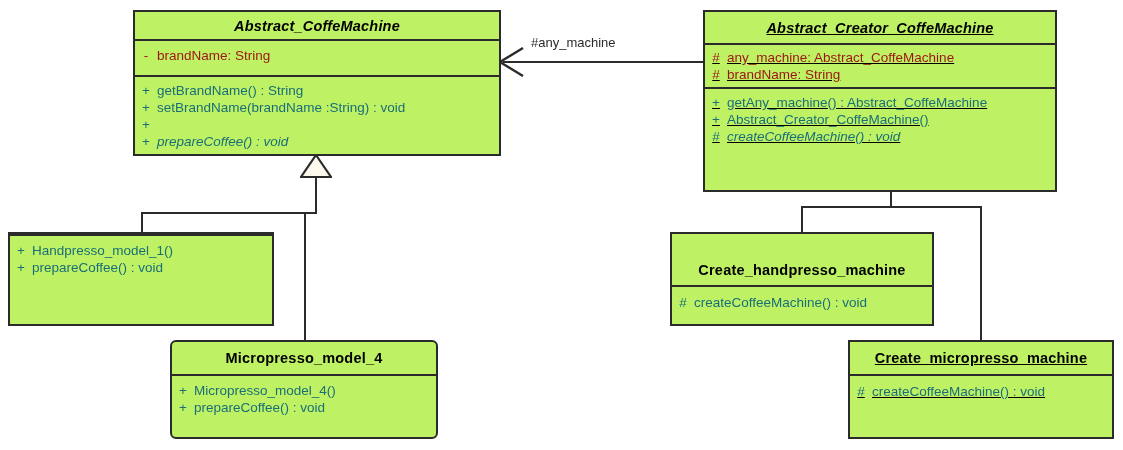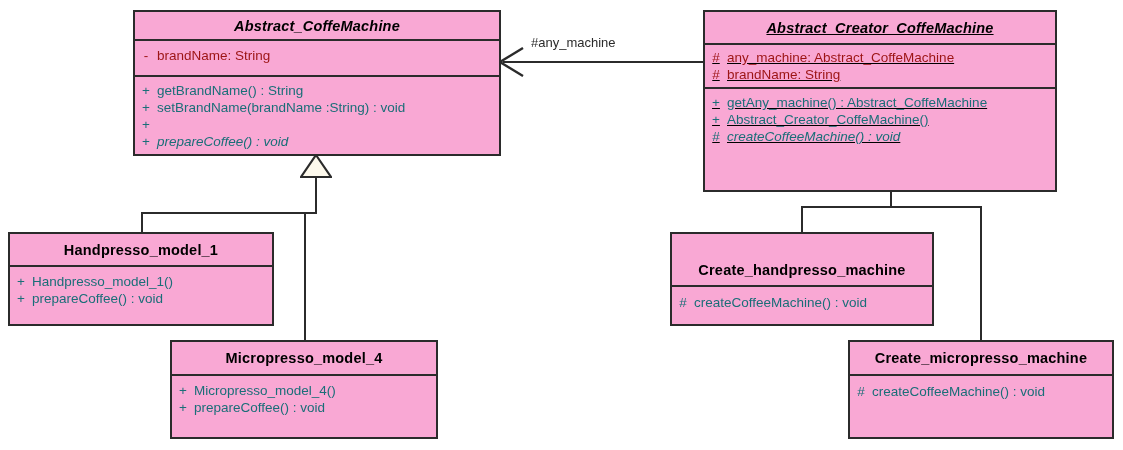--- a/index.html
+++ b/index.html
@@ -11,21 +11,21 @@
     position: relative;
     width: 1123px;
     height: 450px;
     background: #ffffff;
     overflow: hidden;
     font-family: "Liberation Sans", sans-serif;
   }
   .uml-class {
     position: absolute;
     box-sizing: border-box;
-    background: #f9a8d4;
+    background: #bef264;
     border: 2px solid #2b2b2b;
     display: flex;
     flex-direction: column;
   }
   .uml-title {
     box-sizing: border-box;
     text-align: center;
     font-weight: bold;
     font-size: 14.5px;
     color: #000000;
@@ -165,34 +165,33 @@
         <span class="member">Abstract_Creator_CoffeMachine()</span>
       </div>
       <div class="uml-row meth-row abstract-meth">
         <span class="vis">#</span>
         <span class="member">createCoffeeMachine() : void</span>
       </div>
     </div>
   </div>
 
   <div class="uml-class" style="left:8px; top:232px; width:266px; height:94px;">
-    <div class="uml-title" style="height:31px;">Handpresso_model_1</div>
     <div class="uml-compartment" style="padding-top:6px;">
       <div class="uml-row meth-row">
         <span class="vis">+</span>
         <span class="member">Handpresso_model_1()</span>
       </div>
       <div class="uml-row meth-row">
         <span class="vis">+</span>
         <span class="member">prepareCoffee() : void</span>
       </div>
     </div>
   </div>
 
-  <div class="uml-class" style="left:170px; top:340px; width:268px; height:99px;">
+  <div class="uml-class" style="left:170px; top:340px; width:268px; height:99px;border-radius:6px;">
     <div class="uml-title" style="height:32px;">Micropresso_model_4</div>
     <div class="uml-compartment" style="padding-top:6px;">
       <div class="uml-row meth-row">
         <span class="vis">+</span>
         <span class="member">Micropresso_model_4()</span>
       </div>
       <div class="uml-row meth-row">
         <span class="vis">+</span>
         <span class="member">prepareCoffee() : void</span>
       </div>
@@ -202,21 +201,21 @@
   <div class="uml-class" style="left:670px; top:232px; width:264px; height:94px;">
     <div class="uml-title" style="height:31px;margin-top:20px;">Create_handpresso_machine</div>
     <div class="uml-compartment" style="padding-top:7px;">
       <div class="uml-row meth-row">
         <span class="vis">#</span>
         <span class="member">createCoffeeMachine() : void</span>
       </div>
     </div>
   </div>
 
-  <div class="uml-class" style="left:848px; top:340px; width:266px; height:99px;">
+  <div class="uml-class" style="left:848px; top:340px; width:266px; height:99px;text-decoration:underline;">
     <div class="uml-title" style="height:32px;">Create_micropresso_machine</div>
     <div class="uml-compartment" style="padding-top:7px;">
       <div class="uml-row meth-row">
         <span class="vis">#</span>
         <span class="member">createCoffeeMachine() : void</span>
       </div>
     </div>
   </div>
 
 </div>

